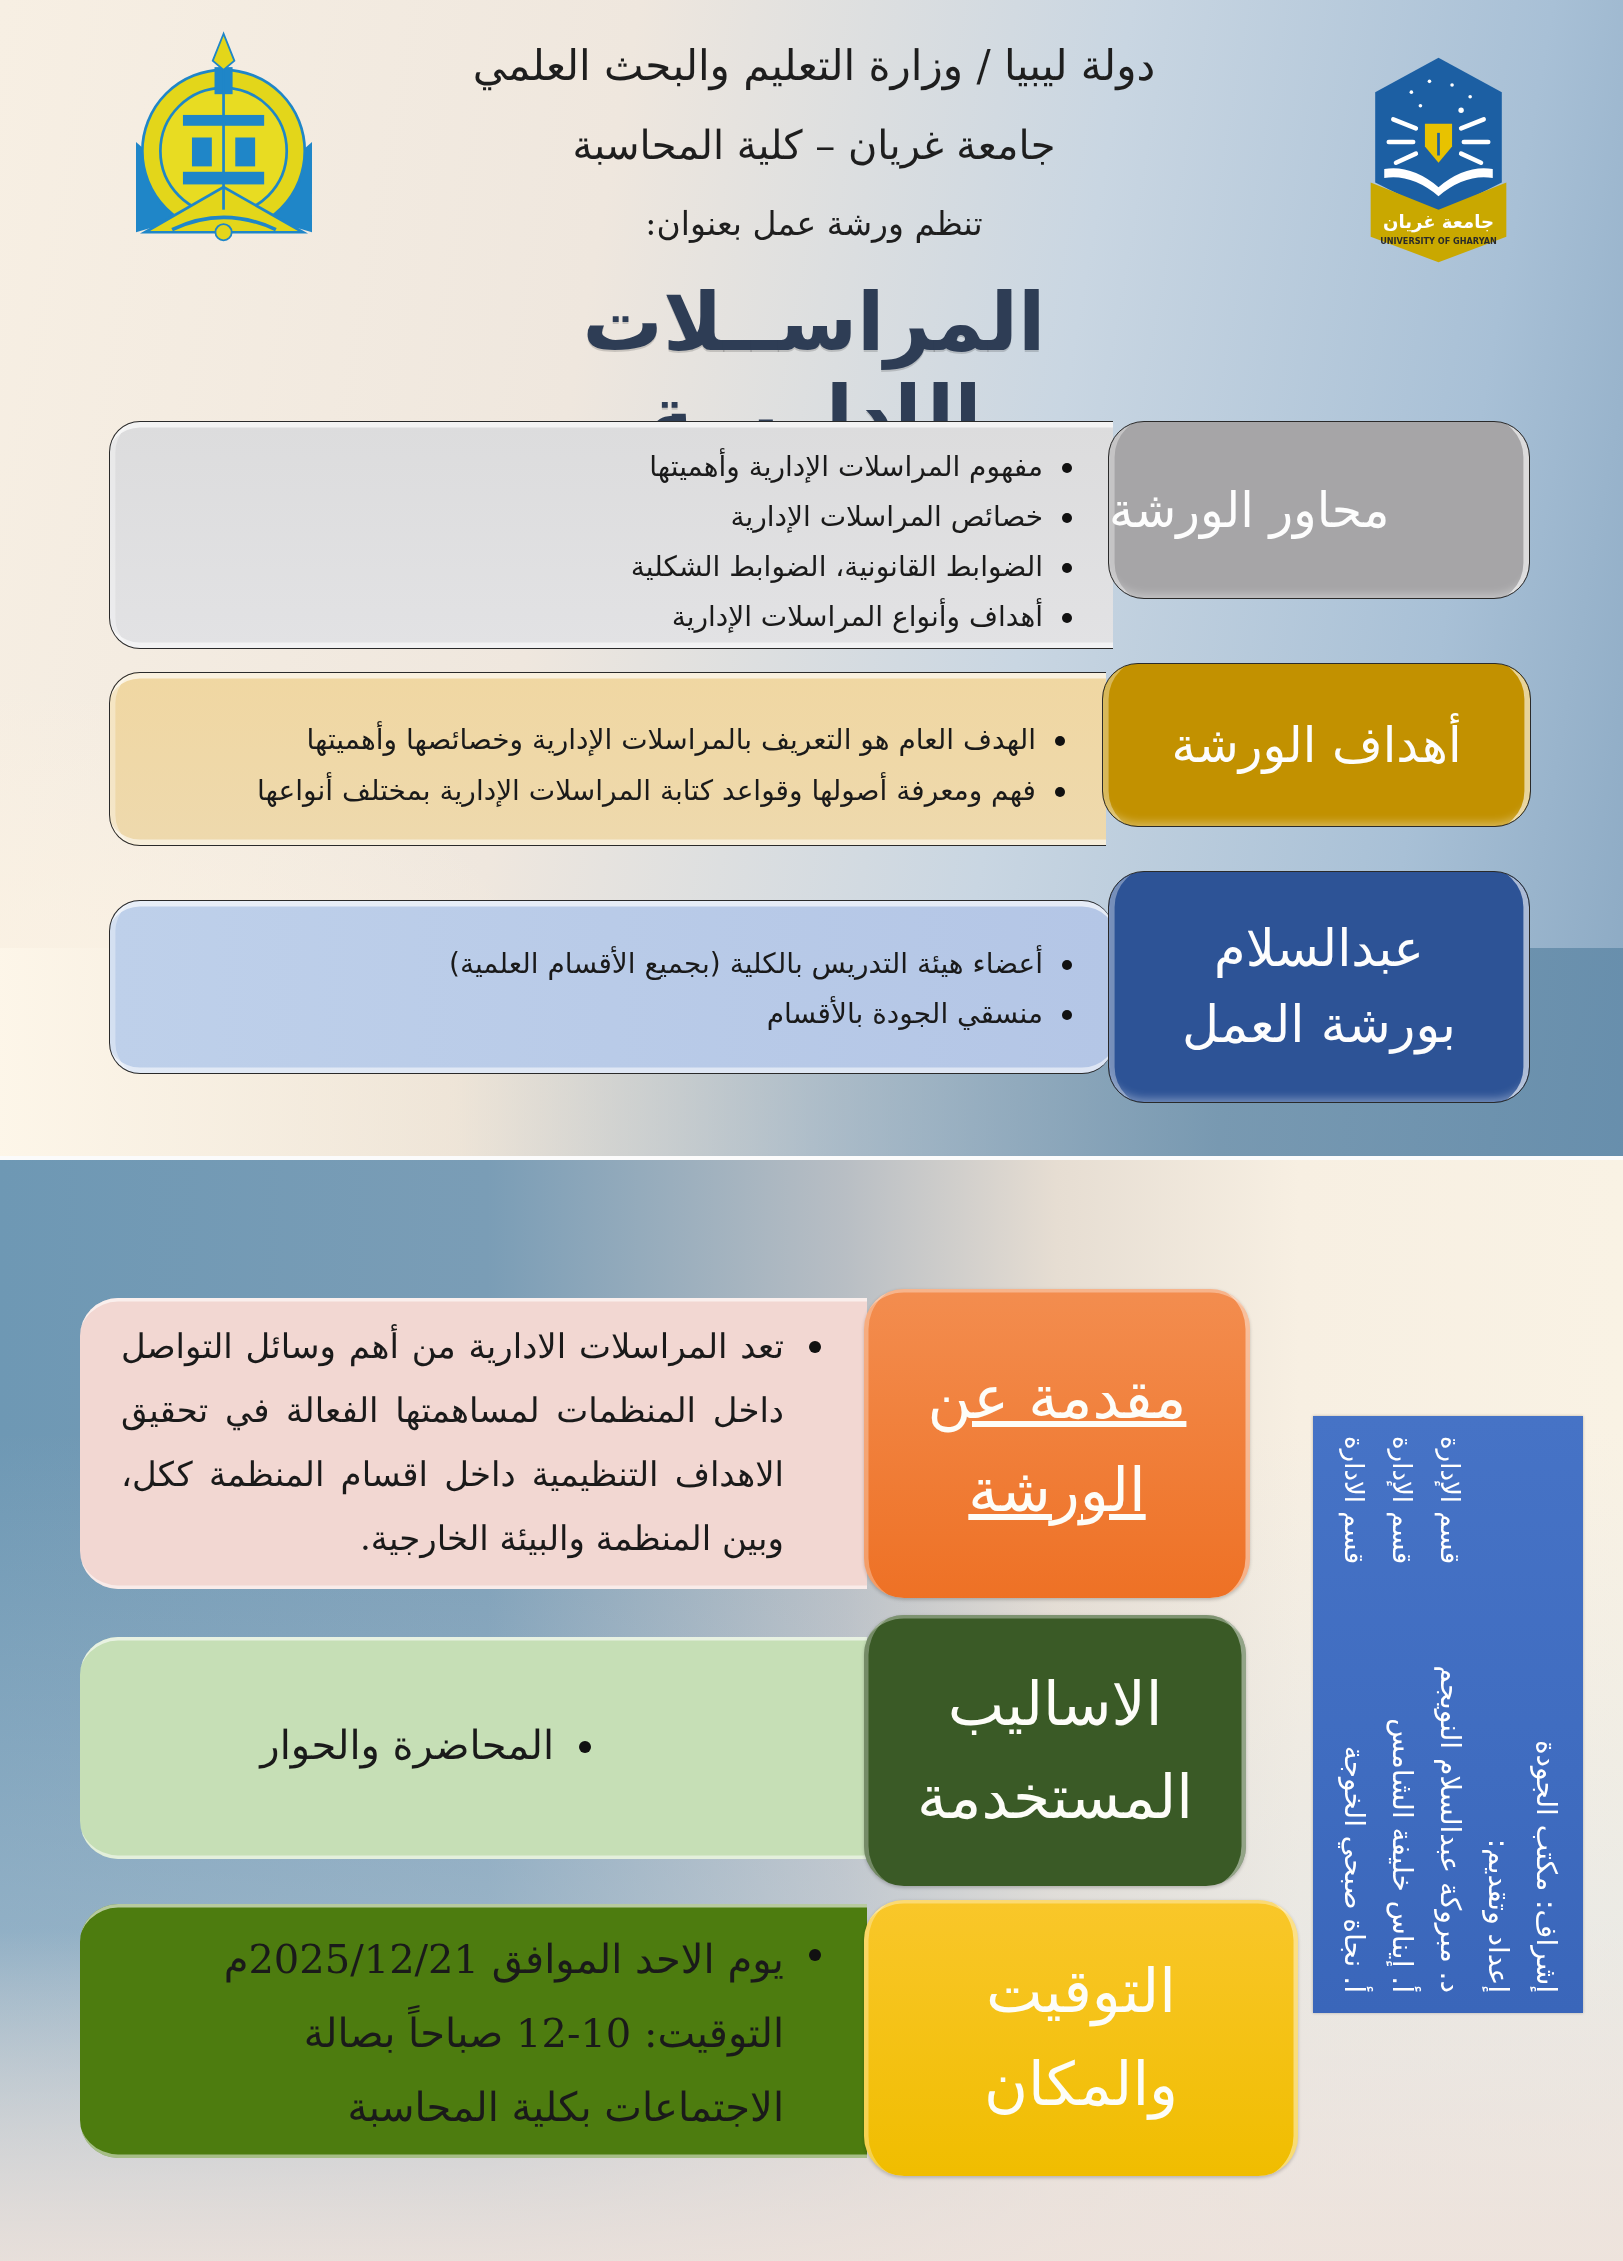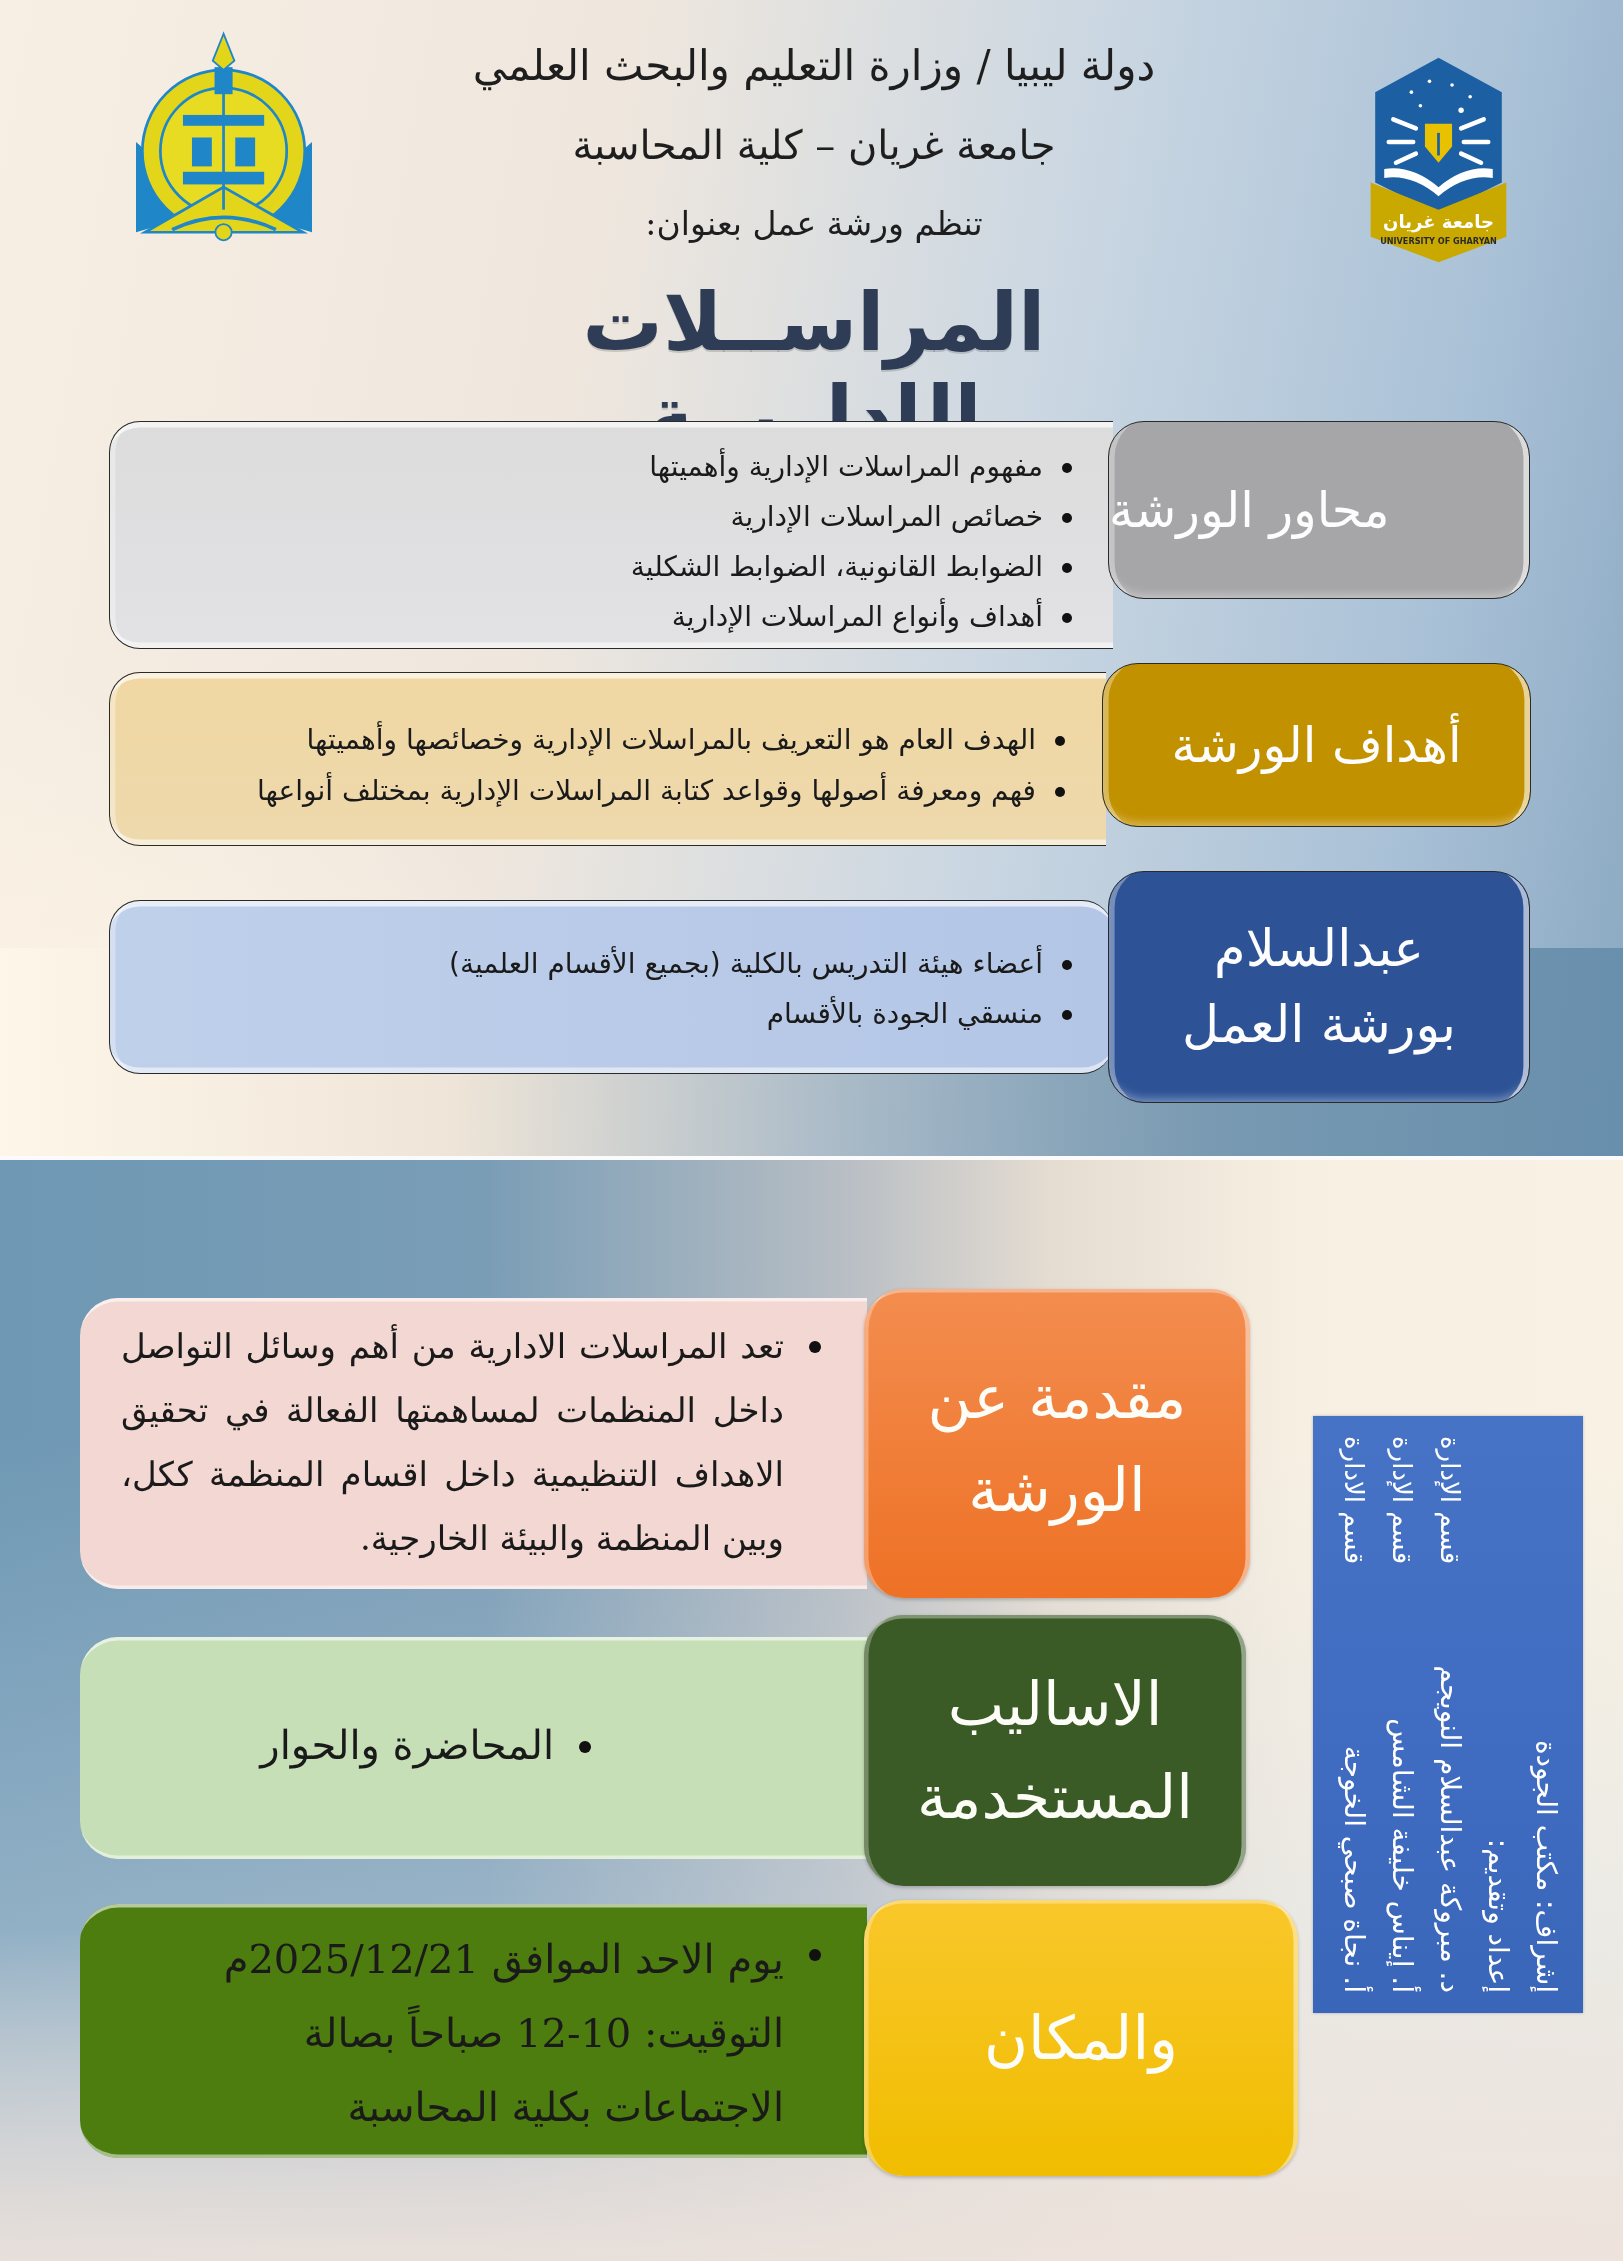--- a/index.html
+++ b/index.html
@@ -101,21 +101,21 @@
     display:flex; align-items:center; justify-content:center; text-align:center;
     color:#fdfdf8; direction:rtl; font-size:60px; line-height:1.55;
     box-shadow: inset -9px 0 0 -4.5px rgba(255,255,255,0.45), inset 9px 0 0 -4.5px rgba(255,255,255,0.3), inset 0 9px 0 -5.4px rgba(255,255,255,0.35), 0 1.8px 3.6px rgba(0,0,0,0.2);
   }
   .b-content .bullets li { padding-right:42px; }
   .b-content .bullets li::before { width:11.8px; height:11.8px; right:5.4px; top:27px; margin-top:0; }
 
   #intro-content { left:80px; top:1298px; width:787px; height:291px; background:#f2d7d2; }
   #intro-content .bullets { position:absolute; right:41px; left:41px; top:16.3px; }
   #intro-content .bullets li { font-size:34px; line-height:64px; text-align:justify; text-align-last:right; }
-  #intro-label { left:864px; top:1289px; width:386px; height:309px; background:linear-gradient(180deg,#f38d4f 0%,#ee7125 100%); }
+  #intro-label { left:864px; top:1289px; width:386px; height:309px; background:linear-gradient(180deg,#f38d4f 0%,#ee7125 100%);text-decoration:underline; }
 
   #methods-content { left:80px; top:1637px; width:787px; height:222px; background:#c6dfb6; }
   #methods-content .bullets { position:absolute; right:271px; top:77px; }
   #methods-content .bullets li { font-size:40px; line-height:63px; }
   #methods-label { left:864px; top:1615px; width:382px; height:271px; background:#3a5a26; }
 
   #time-content { left:80px; top:1904px; width:787px; height:254px; background:#4d7c0f; }
   #time-content .bullets { position:absolute; right:41px; left:36px; top:18px; }
   #time-content .bullets li { font-size:40px; line-height:74px; }
   #time-label { left:864px; top:1900px; width:434px; height:276px; background:linear-gradient(180deg,#f9c72a 0%,#f0bd00 100%); }
@@ -255,20 +255,21 @@
   </div>
 </div>
 
 <div class="b-content" id="time-content">
   <ul class="bullets">
     <li>يوم الاحد الموافق 2025/12/21م التوقيت: 10-12 صباحاً بصالة الاجتماعات بكلية المحاسبة</li>
   </ul>
 </div>
 <div class="b-label" id="time-label">
   <div>
+    <div>التوقيت</div>
     <div>والمكان</div>
   </div>
 </div>
 
 <div id="credits">
   <div class="rot">
     <div class="cline">
       <span>إشراف: مكتب الجودة</span>
     </div>
     <div class="cline">

